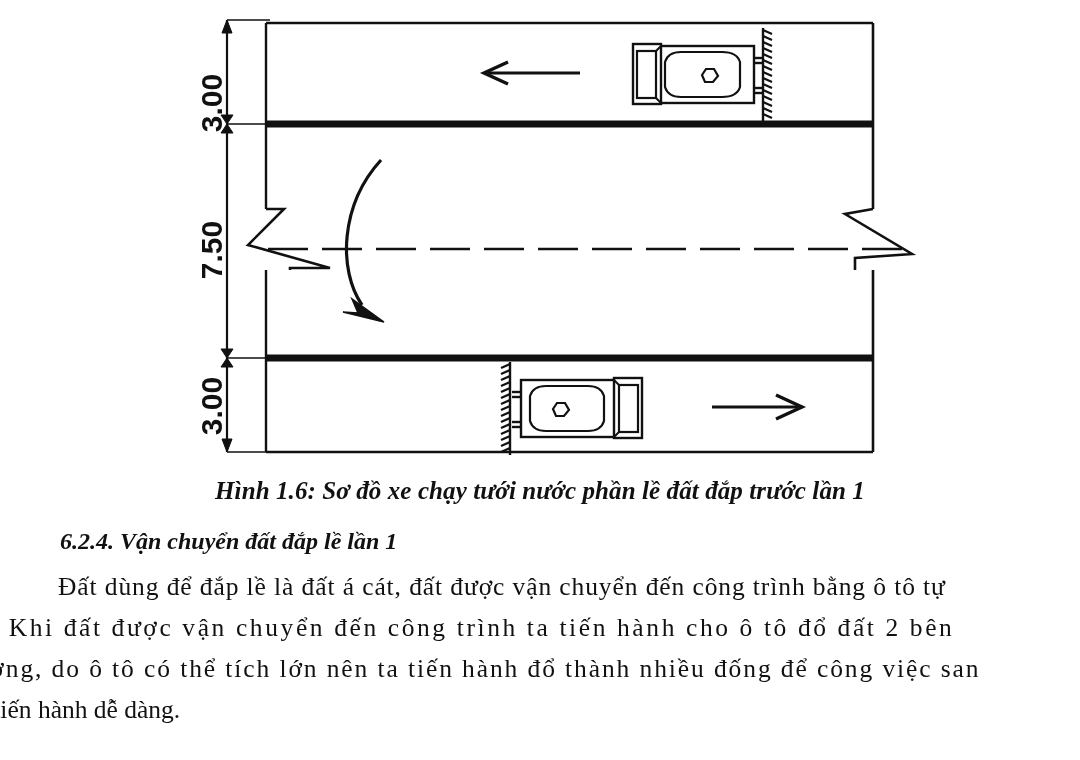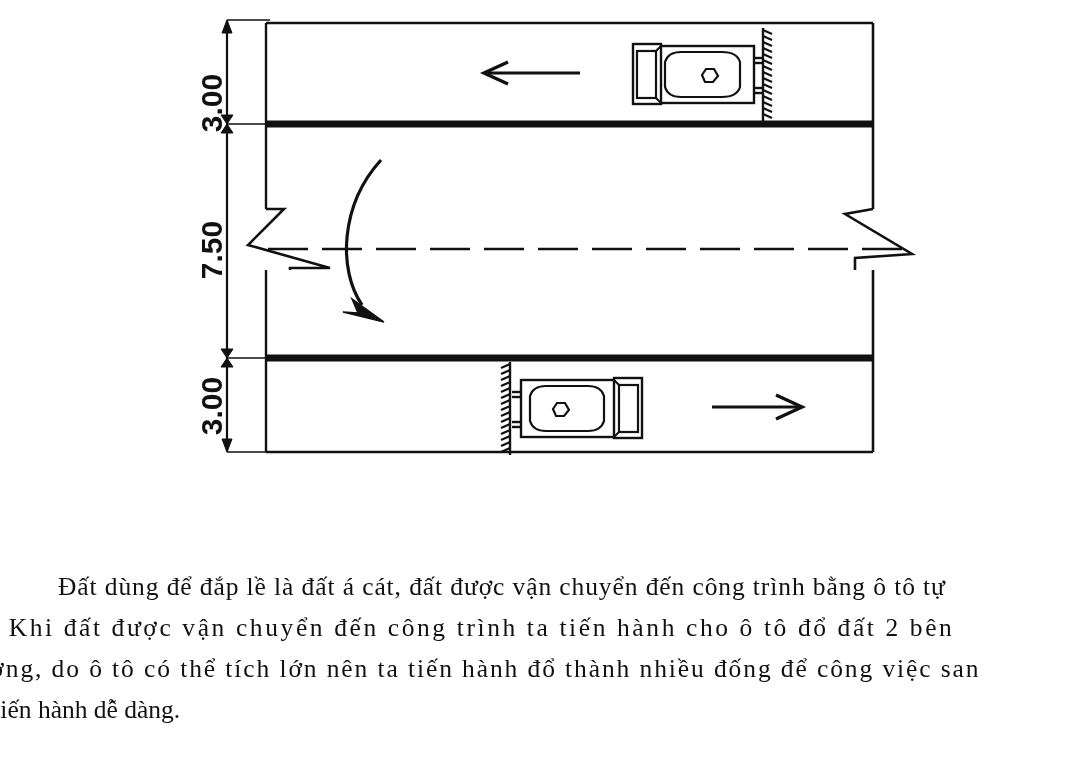--- a/index.html
+++ b/index.html
@@ -226,21 +226,23 @@
           <line x1="510" y1="430" x2="501" y2="434"></line>
           <line x1="510" y1="436" x2="501" y2="440"></line>
           <line x1="510" y1="442" x2="501" y2="446"></line>
           <line x1="510" y1="448" x2="501" y2="452"></line>
         </g>
       </g>
 
     </svg>
   </div>
 
-
+  <div id="caption">Hình 1.6: Sơ đồ xe chạy tưới nước phần lề đất đắp trước lần 1</div>
+
+  <div id="section-heading">6.2.4. Vận chuyển đất đắp lề lần 1</div>
 
   <div id="body-text">
     <span class="para-line indent sp-wide">Đất dùng để đắp lề là đất á cát, đất được vận chuyển đến công trình bằng ô tô tự</span>
     <span class="para-line sp-wider">đổ. Khi đất được vận chuyển đến công trình ta tiến hành cho ô tô đổ đất 2 bên</span>
     <span class="para-line sp-widest">đường, do ô tô có thể tích lớn nên ta tiến hành đổ thành nhiều đống để công việc san</span>
     <span class="para-line">rải tiến hành dễ dàng.</span>
   </div>
 
 </div>
 

